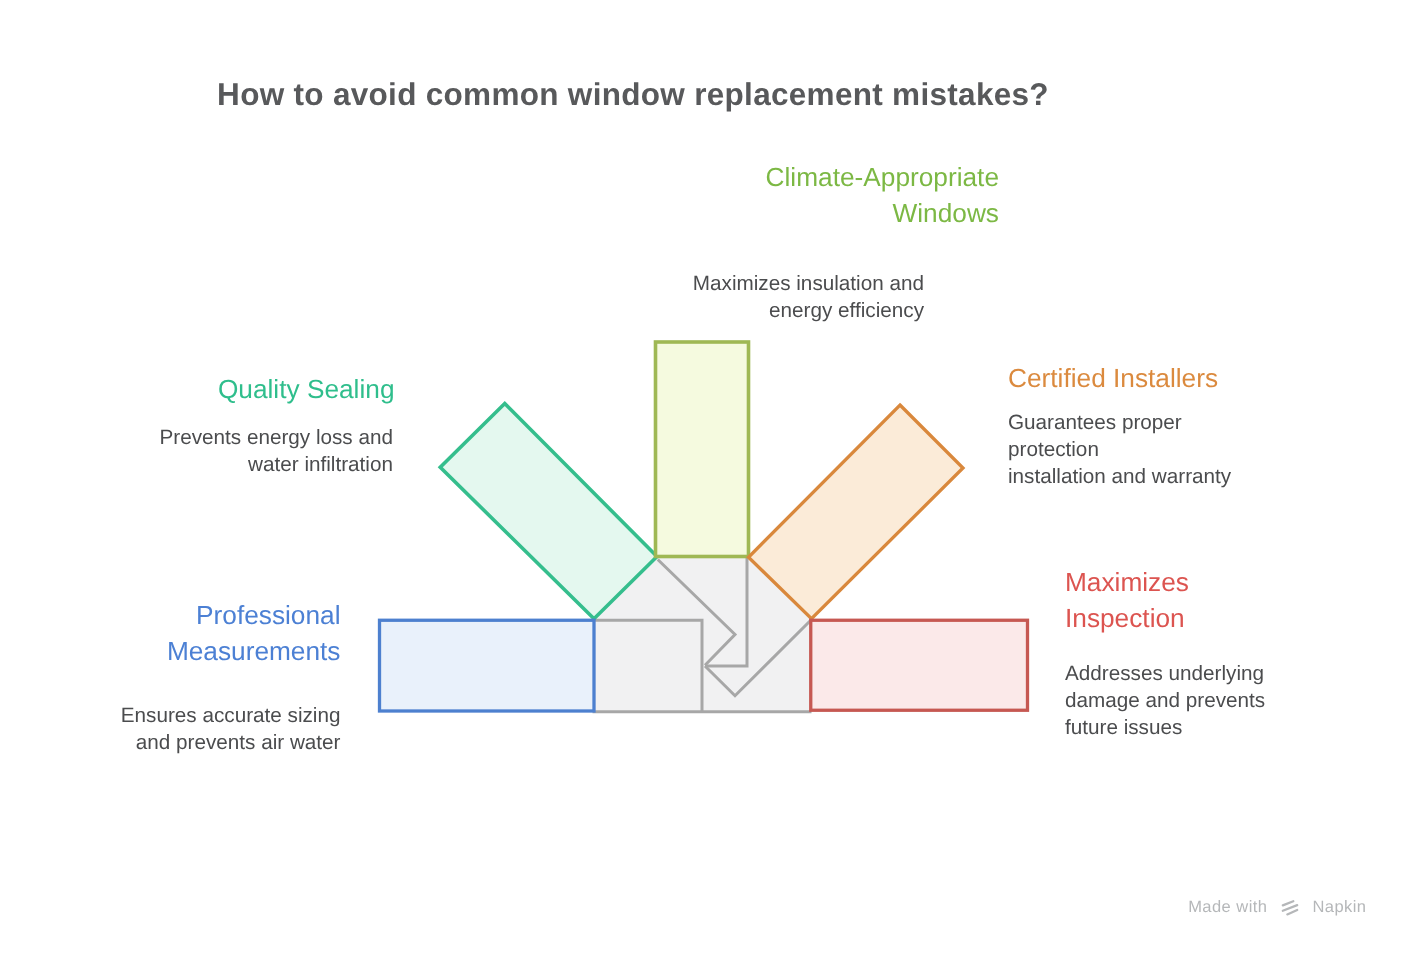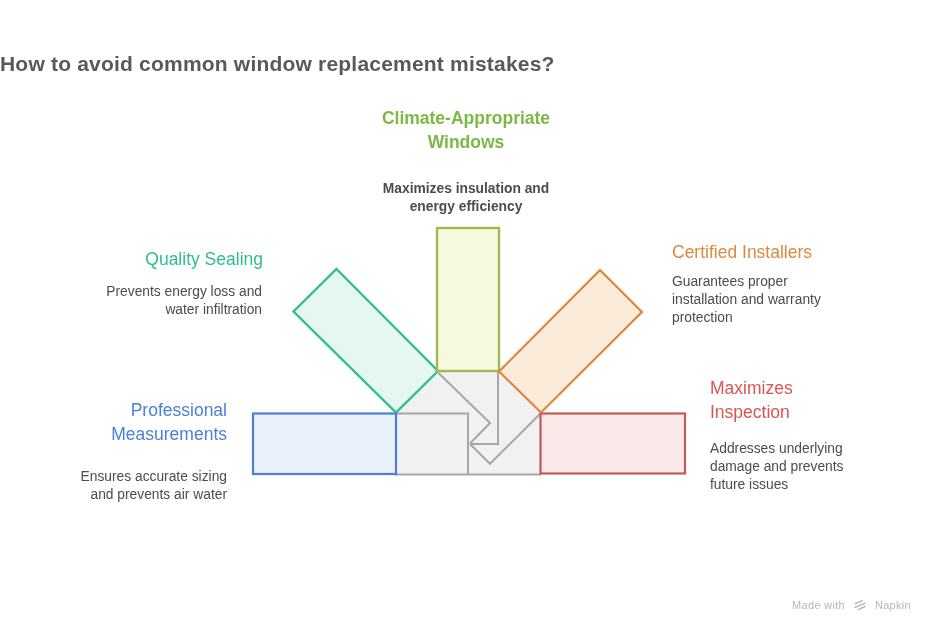--- a/index.html
+++ b/index.html
@@ -4,27 +4,27 @@
 <style>
   html,body{margin:0;padding:0;background:#ffffff;}
   .canvas{
     position:relative;width:936px;height:636px;overflow:hidden;
     font-family:"Liberation Sans","DejaVu Sans",sans-serif;
     background:#ffffff;
   }
   .shapes{position:absolute;left:0;top:0;}
   .page-title{
     position:absolute;left:0;top:52px;width:844px;margin:0;
-    text-align:left;font-size:21px;font-weight:700;color:#58595b;
+    text-align:center;font-size:21px;font-weight:700;color:#58595b;
     letter-spacing:.2px;
   }
   .t-head{position:absolute;font-size:17.5px;line-height:23.5px;font-weight:500;white-space:nowrap;}
   .t-desc{position:absolute;font-size:13.8px;line-height:18.2px;color:#4b4c4e;white-space:nowrap;}
   .al-r{text-align:right;}
-  .al-c{text-align:center;white-space:normal;font-weight:bold;}
+  .al-c{text-align:right;white-space:normal;}
   .c-green{color:#7cb844;}
   .c-teal{color:#2fbe8c;}
   .c-orange{color:#db8a3e;}
   .c-blue{color:#4c80d4;}
   .c-red{color:#dc5450;}
   .h-climate{left:266px;top:107px;width:400px;}
   .d-climate{left:316px;top:180px;width:300px;}
   .h-sealing{right:673px;top:248px;}
   .d-sealing{right:674px;top:283px;}
   .h-installers{left:672px;top:241px;}
@@ -80,22 +80,22 @@
   <div class="t-desc al-r d-sealing">
     <div>Prevents energy loss and</div>
     <div>water infiltration</div>
   </div>
 
   <div class="t-head c-orange h-installers">
     <div>Certified Installers</div>
   </div>
   <div class="t-desc d-installers">
     <div>Guarantees proper</div>
+    <div>protection</div>
     <div>installation and warranty</div>
-    <div>protection</div>
   </div>
 
   <div class="t-head c-blue al-r h-measure">
     <div>Professional</div>
     <div>Measurements</div>
   </div>
   <div class="t-desc al-r d-measure">
     <div>Ensures accurate sizing</div>
     <div>and prevents air water</div>
   </div>

